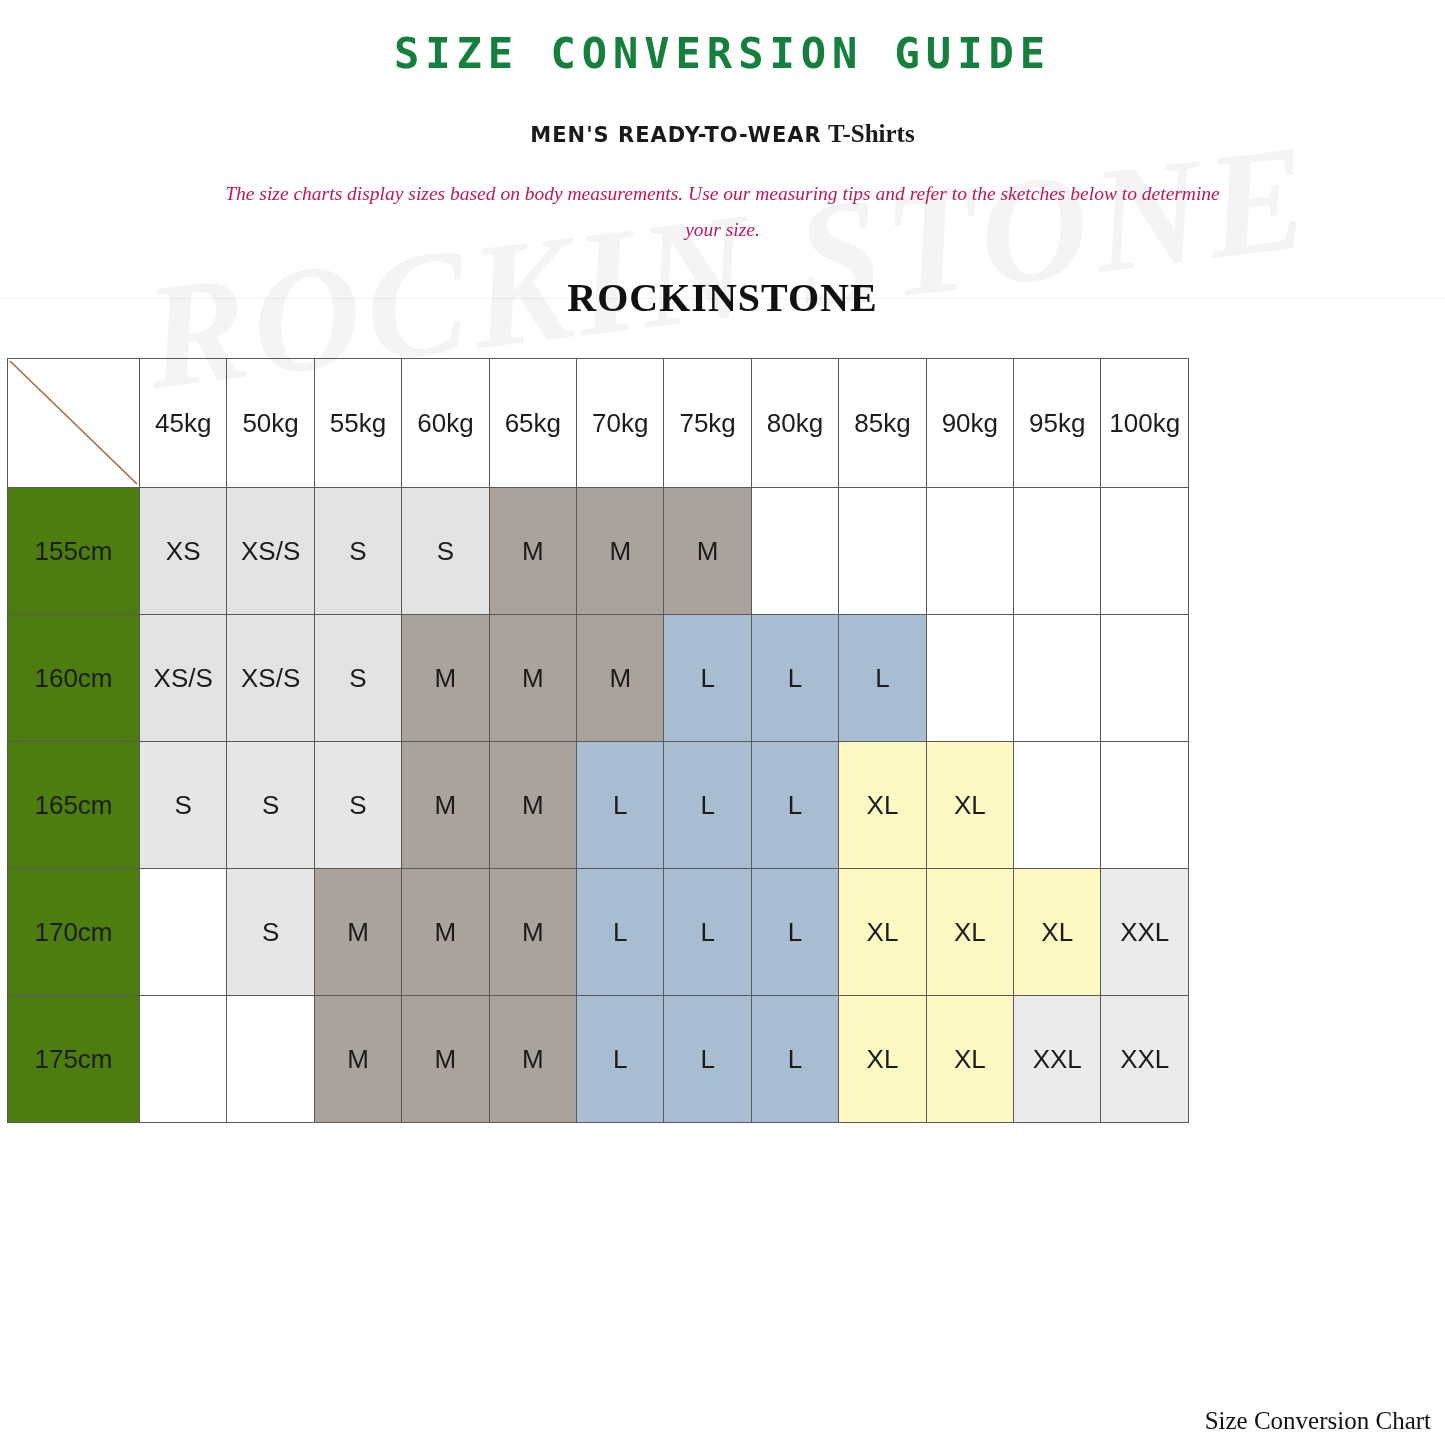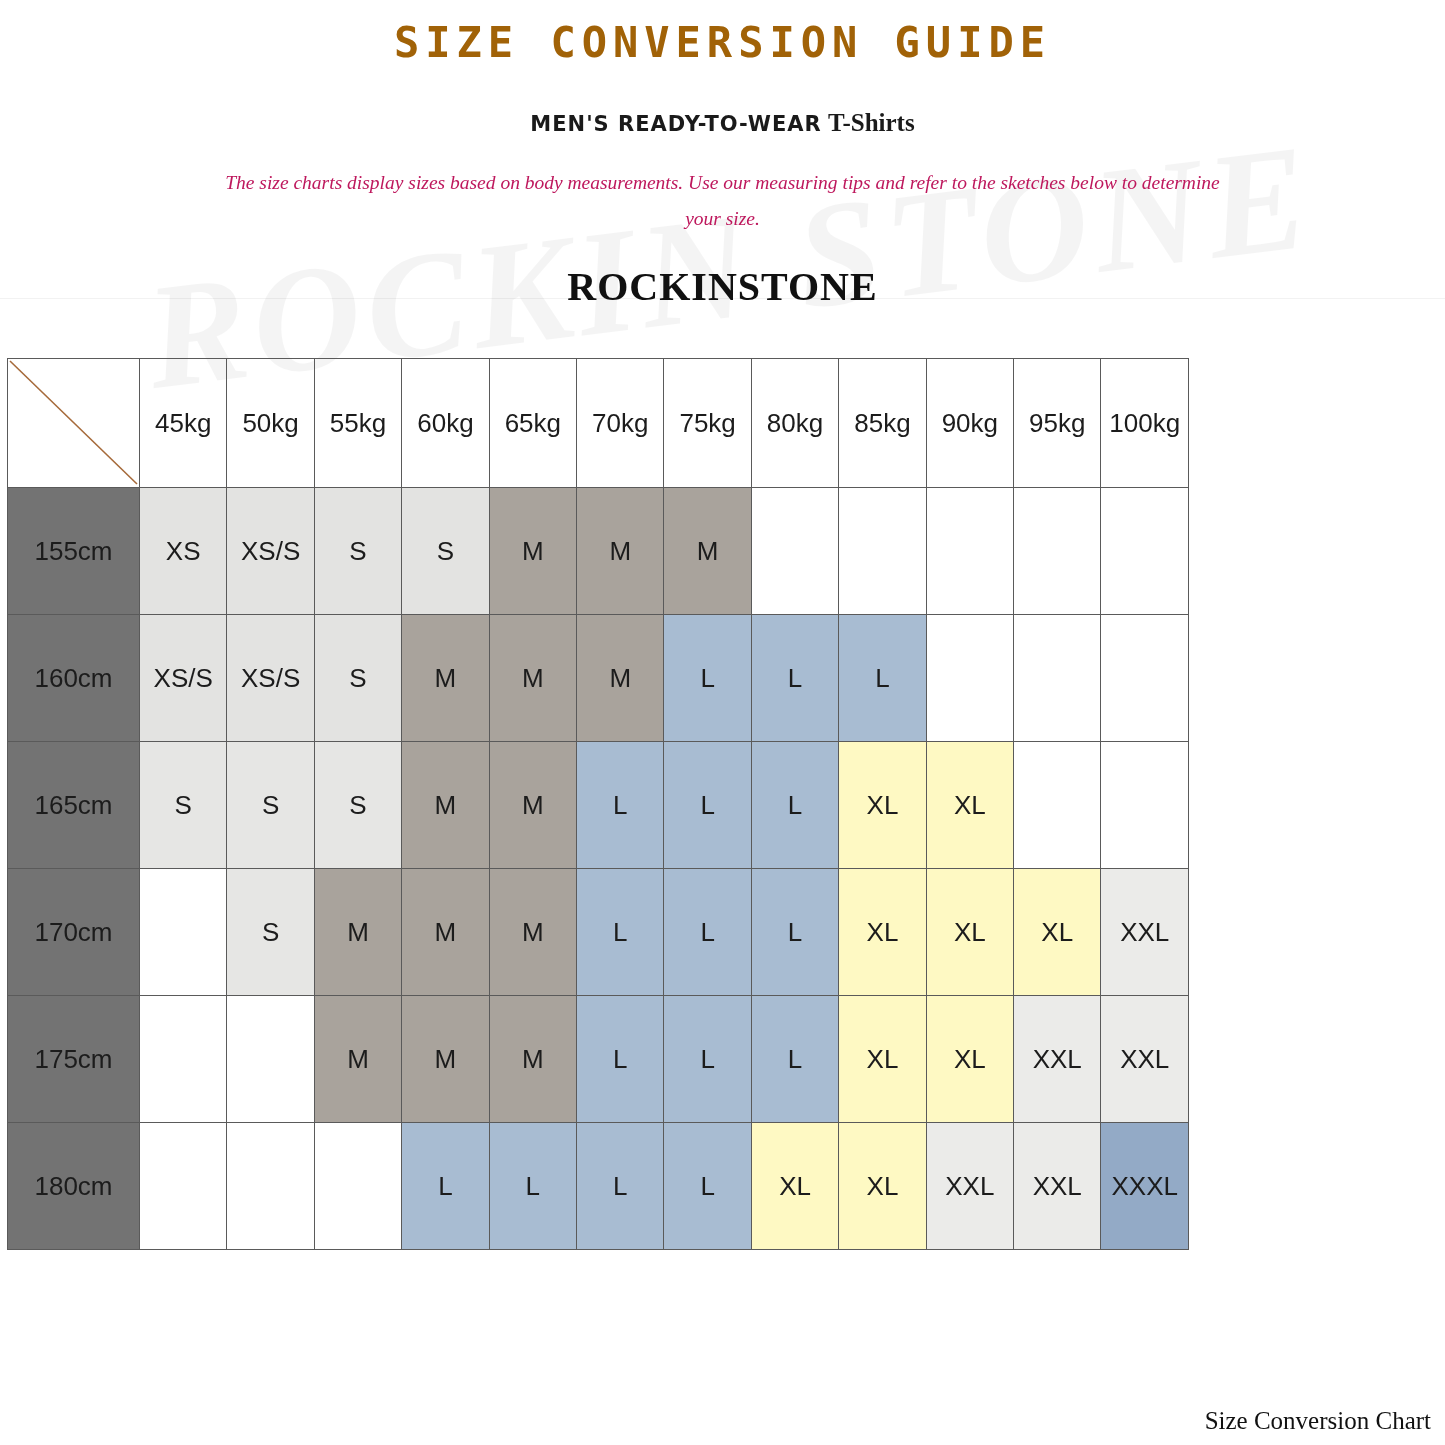--- a/index.html
+++ b/index.html
@@ -47,27 +47,27 @@
     width: 1445px;
     height: 1px;
     background: rgba(0,0,0,0.05);
     z-index: 0;
   }
 
   .content { position: relative; z-index: 2; }
 
   h1.title {
     margin: 0;
-    padding-top: 18px;
+    padding-top: 29px;
     text-align: center;
     font-family: "DejaVu Sans Mono", monospace;
     font-size: 42px;
     font-weight: 700;
     letter-spacing: 6px;
-    color: #a16207;
+    color: #15803d;
   }
   .subtitle {
     margin-top: 42px;
     text-align: center;
     font-size: 21px;
     font-weight: 700;
     letter-spacing: 0.5px;
   }
   .subtitle .cat {
     font-family: "DejaVu Sans", sans-serif;
@@ -132,21 +132,21 @@
   
   .f-none  { background: #ffffff; }
   .f-xs    { background: #e3e3e1; }
   .f-s     { background: #e6e6e4; }
   .f-m     { background: #a9a39c; }
   .f-l     { background: #a8bcd2; }
   .f-xl    { background: #fef9c3; }
   .f-xxl   { background: #ebebe9; }
   .f-xxxl  { background: #93aac6; }
 
-  .rowhead { font-size: 26px; background: #737373; }
+  .rowhead { font-size: 26px; background: #4d7c0f; }
 
   .footnote {
     position: absolute;
     right: 14px;
     bottom: 10px;
     font-family: "Liberation Serif", serif;
     font-size: 25px;
     color: #111;
     z-index: 3;
   }
@@ -266,33 +266,18 @@
           <td class="f-m">M</td>
           <td class="f-m">M</td>
           <td class="f-l">L</td>
           <td class="f-l">L</td>
           <td class="f-l">L</td>
           <td class="f-xl">XL</td>
           <td class="f-xl">XL</td>
           <td class="f-xxl">XXL</td>
           <td class="f-xxl">XXL</td>
         </tr>
-        <tr>
-          <td class="rowhead">180cm</td>
-          <td class="f-none"></td>
-          <td class="f-none"></td>
-          <td class="f-none"></td>
-          <td class="f-l">L</td>
-          <td class="f-l">L</td>
-          <td class="f-l">L</td>
-          <td class="f-l">L</td>
-          <td class="f-xl">XL</td>
-          <td class="f-xl">XL</td>
-          <td class="f-xxl">XXL</td>
-          <td class="f-xxl">XXL</td>
-          <td class="f-xxxl">XXXL</td>
-        </tr>
       </tbody>
   </table>
 
   <div class="footnote">Size Conversion Chart</div>
 
 </div>
 
 </body></html>

